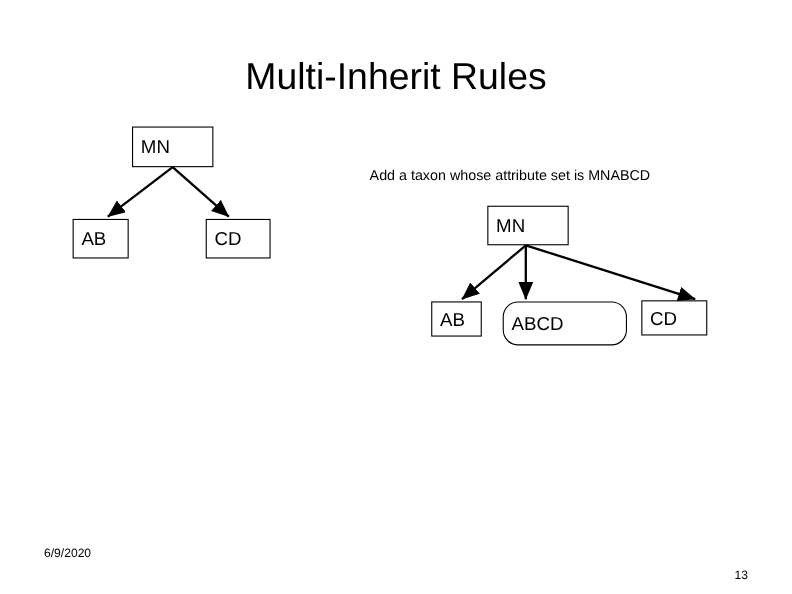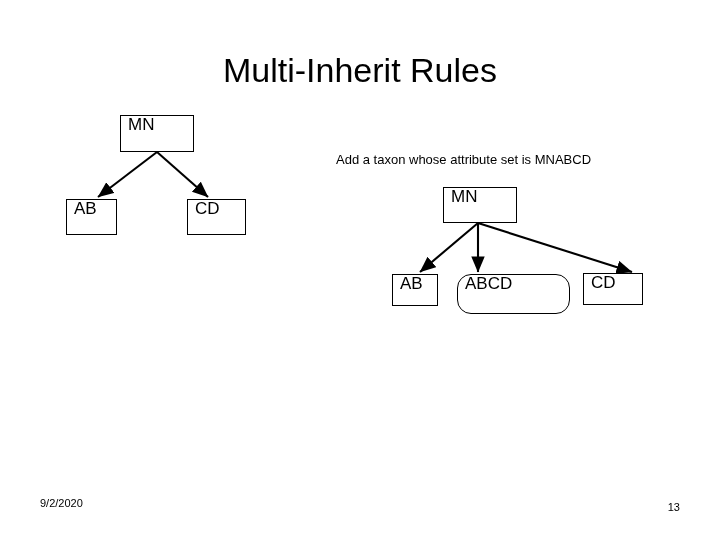--- a/index.html
+++ b/index.html
@@ -36,21 +36,21 @@
   }
   .node-box {
     position: absolute;
     box-sizing: border-box;
     border: 1px solid #000000;
     background: #ffffff;
     font-size: 17px;
     line-height: 1;
     color: #000000;
     display: flex;
-    align-items: flex-start;
+    align-items: center;
     white-space: nowrap;
   }
   .node-box > span {
     display: block;
     padding-left: 7px;
   }
   .annotation {
     position: absolute;
     font-size: 13px;
     line-height: 16px;
@@ -70,21 +70,21 @@
     left: 40px;
     top: 496px;
     font-size: 11px;
     line-height: 14px;
     color: #000000;
     white-space: nowrap;
   }
   .footer-page {
     position: absolute;
     left: 620px;
-    top: 500px;
+    top: 516px;
     width: 60px;
     text-align: right;
     font-size: 11px;
     line-height: 14px;
     color: #000000;
     white-space: nowrap;
   }
 </style>
 </head>
 <body>
@@ -126,17 +126,17 @@
     </defs>
     <g id="arrow-group" stroke="#000000" stroke-width="2.1" fill="none">
         <line x1="157" y1="152" x2="98" y2="197" marker-end="url(#ah)"></line>
         <line x1="157" y1="152" x2="208" y2="197" marker-end="url(#ah)"></line>
         <line x1="478" y1="223" x2="420" y2="272" marker-end="url(#ah)"></line>
         <line x1="478" y1="223" x2="478" y2="272" marker-end="url(#ah)"></line>
         <line x1="478" y1="223" x2="632" y2="272" marker-end="url(#ah)"></line>
       </g>
   </svg>
 
-  <div class="footer-date">9/2/2020</div>
+  <div class="footer-date">6/9/2020</div>
 
   <div class="footer-page">13</div>
 
 </div>
 
 </body></html>

